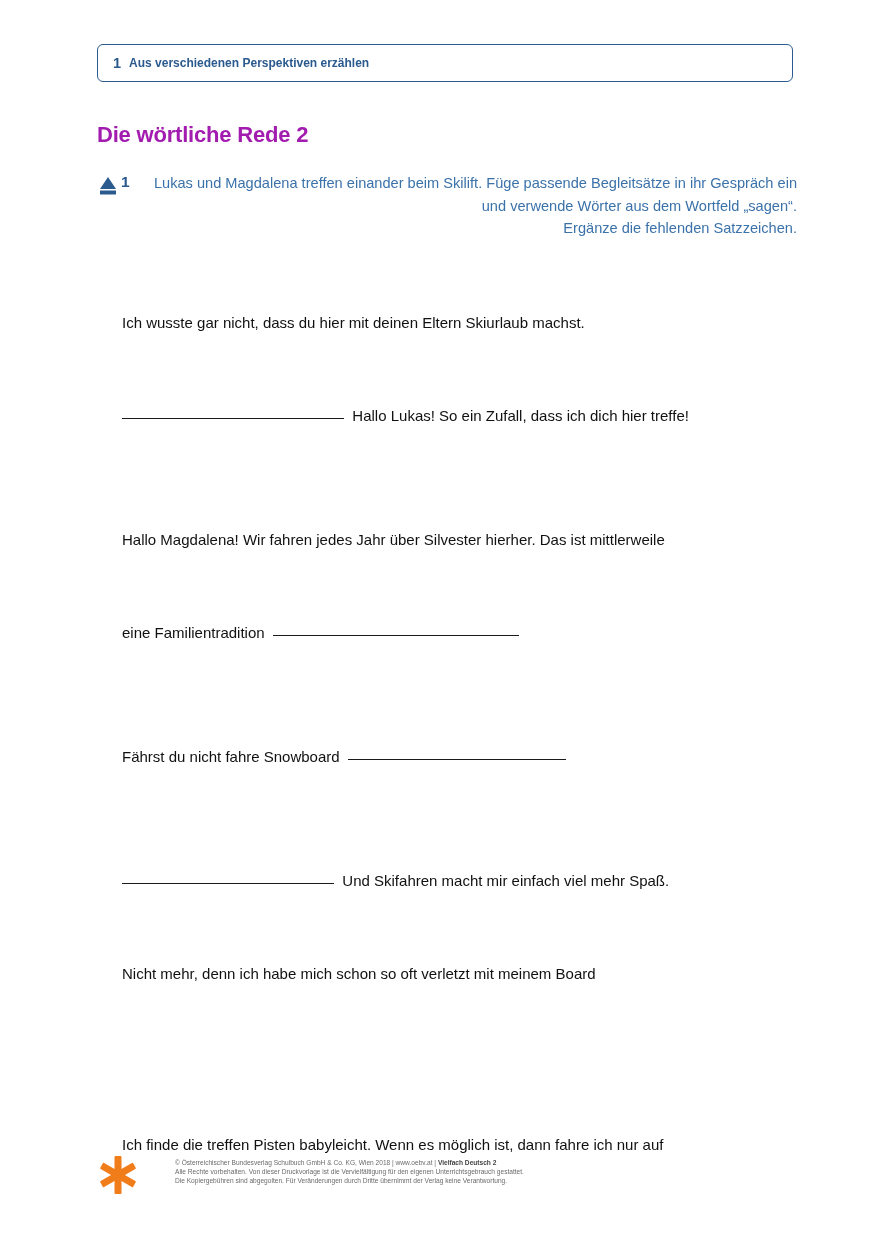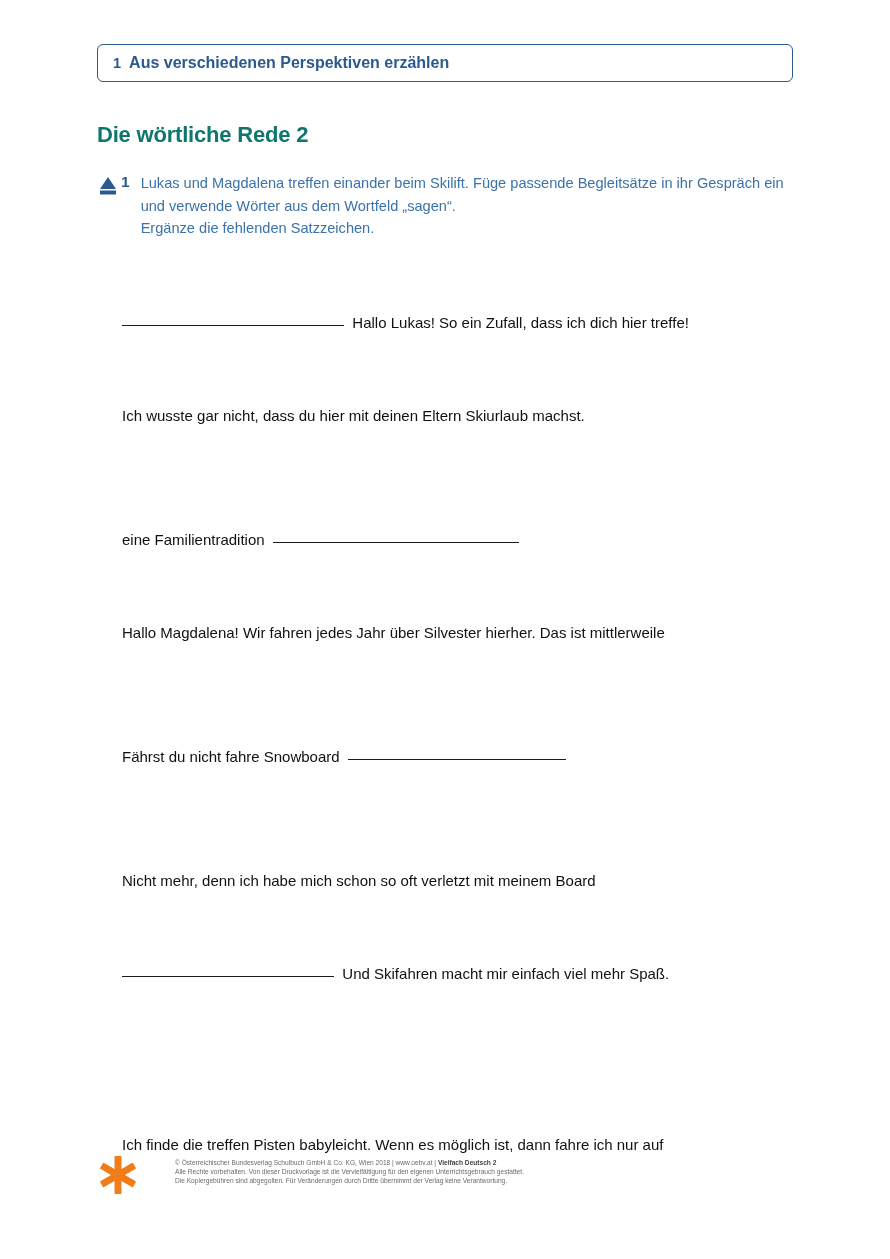--- a/index.html
+++ b/index.html
@@ -36,33 +36,33 @@
     align-items: center;
     padding-left: 15px;
   }
   .chapter-num {
     font-size: 14.5px;
     font-weight: bold;
     color: #2b5a8e;
     margin-right: 8px;
   }
   .chapter-title {
-    font-size: 16px;
+    font-size: 12px;
     font-weight: bold;
     color: #2b5a8e;
   }
 
   
   .sheet-title {
     position: absolute;
     left: 97px;
     top: 122px;
     font-size: 22px;
     font-weight: bold;
-    color: #0f766e;
+    color: #a21caf;
     letter-spacing: -0.2px;
   }
 
   
   .task {
     position: absolute;
     left: 97px;
     top: 172px;
     width: 700px;
     display: flex;
@@ -157,55 +157,55 @@
   <div class="sheet-title">Die wörtliche Rede 2</div>
 
   <div class="task">
     <span class="task-icon">
       <svg width="22" height="20" viewBox="0 0 22 20" xmlns="http://www.w3.org/2000/svg">
         <polygon points="11,1 19,13 3,13" fill="#2b5a8e"></polygon>
         <rect x="3" y="14.5" width="16" height="4" fill="#2b5a8e"></rect>
       </svg>
     </span>
     <span class="task-num">1</span>
-    <span class="task-text" style="white-space: pre-wrap;">Lukas und Magdalena treffen einander beim Skilift. Füge passende Begleitsätze in ihr Gespräch ein und verwende Wörter aus dem Wortfeld „sagen“.
+    <span class="task-text" style="white-space: pre-wrap; text-align: right;">Lukas und Magdalena treffen einander beim Skilift. Füge passende Begleitsätze in ihr Gespräch ein und verwende Wörter aus dem Wortfeld „sagen“.
 Ergänze die fehlenden Satzzeichen.</span>
   </div>
 
   <div class="body">
 
     <div class="line">
+      <span>Ich wusste gar nicht, dass du hier mit deinen Eltern Skiurlaub machst.</span>
+    </div>
+    <div class="line">
       <span class="blank" style="width:222px"></span><span>  Hallo Lukas! So ein Zufall, dass ich dich hier treffe!</span>
     </div>
-    <div class="line">
-      <span>Ich wusste gar nicht, dass du hier mit deinen Eltern Skiurlaub machst.</span>
-    </div>
-
-    <div class="gap"></div>
-
+
+    <div class="gap"></div>
+
+    <div class="line">
+      <span>Hallo Magdalena! Wir fahren jedes Jahr über Silvester hierher. Das ist mittlerweile</span>
+    </div>
     <div class="line">
       <span>eine Familientradition  </span><span class="blank" style="width:246px"></span>
     </div>
-    <div class="line">
-      <span>Hallo Magdalena! Wir fahren jedes Jahr über Silvester hierher. Das ist mittlerweile</span>
-    </div>
 
     <div class="gap"></div>
 
     <div class="line">
       <span>Fährst du nicht fahre Snowboard  </span><span class="blank" style="width:218px"></span>
     </div>
 
     <div class="gap"></div>
 
     <div class="line">
+      <span class="blank" style="width:212px"></span><span>  Und Skifahren macht mir einfach viel mehr Spaß.</span>
+    </div>
+    <div class="line">
       <span>Nicht mehr, denn ich habe mich schon so oft verletzt mit meinem Board</span>
-    </div>
-    <div class="line">
-      <span class="blank" style="width:212px"></span><span>  Und Skifahren macht mir einfach viel mehr Spaß.</span>
     </div>
 
     <div class="gap"></div>
     <div class="gap-small"></div>
 
 
     <div class="gap"></div>
     <div class="gap-small"></div>
 
     <div class="line">

